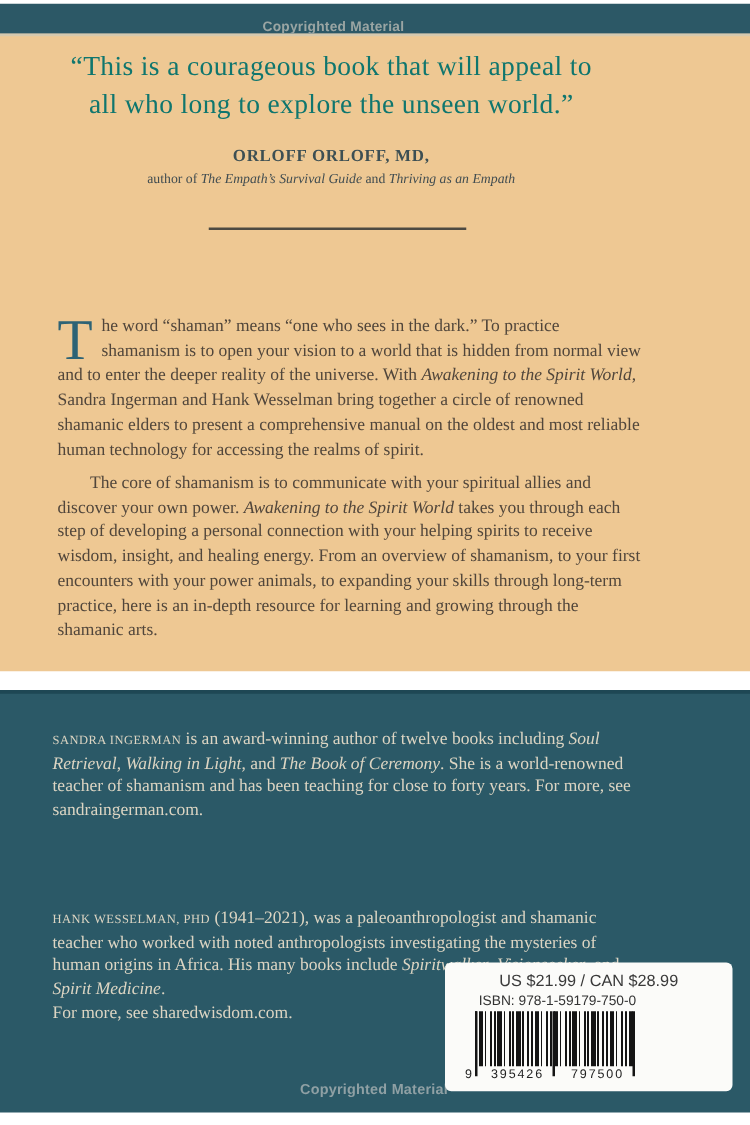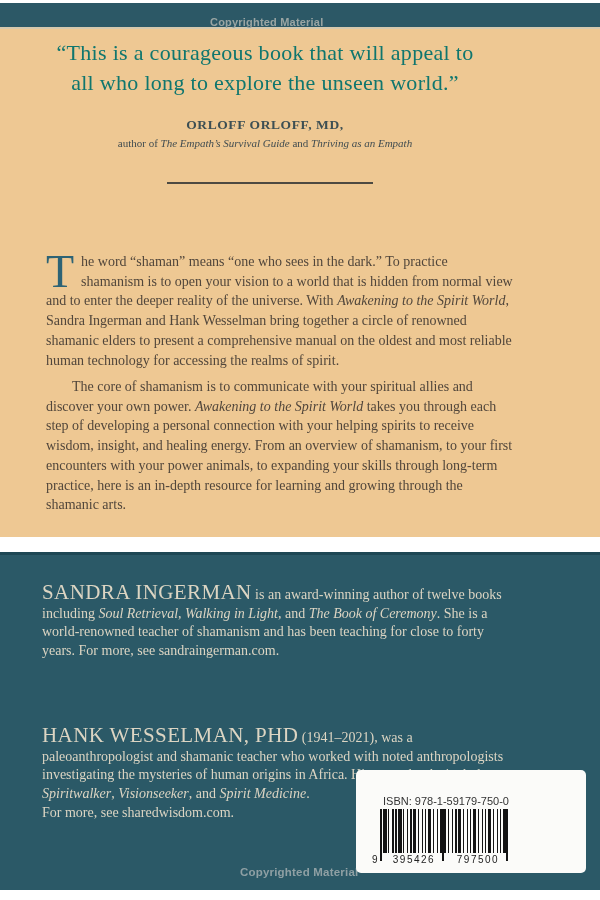--- a/index.html
+++ b/index.html
@@ -46,21 +46,21 @@
   .para2 { position:absolute; left:46px; top:377px; width:468px; text-indent:26px; }
   .dropcap {
     float:left; font-size:46px; line-height:36px; color:#2d6375;
     margin:2px 7px 0 0;
   }
   .it { font-style:italic; }
   .bio {
     position:absolute; left:42px; width:465px;
     color:#dcd5c3; font-size:14px; line-height:18.7px;
   }
-  .bio .name-caps { font-size:21px; letter-spacing:0.4px; }
+  .bio .name-caps { font-size:10px; letter-spacing:0.4px; }
   #bio-sandra { top:583px; }
   #bio-hank { top:690px;margin-top:36px; }
 
   .barcode-panel {
     position:absolute; left:356px; top:770px; width:230px; height:103px;
     background:#fbfbf9; border-radius:5px;
     font-family:"Liberation Sans", sans-serif;
   }
   .price { position:absolute; left:0; top:7px; width:100%; text-align:center; font-size:13px; color:#3a3a3a; }
   .isbn  { position:absolute; left:27px; top:25px; font-size:11px; color:#333333; }
@@ -119,20 +119,21 @@
 
   <div class="teal-section"></div>
 
   <div class="bio" id="bio-sandra"><span class="name-caps">SANDRA INGERMAN</span><span> is an award-winning author of twelve books including </span><span class="it">Soul Retrieval</span><span>, </span><span class="it">Walking in Light</span><span>, and </span><span class="it">The Book of Ceremony</span><span>. She is a world-renowned teacher of shamanism and has been teaching for close to forty years. For more, see sandraingerman.com.</span></div>
 
   <div class="bio" id="bio-hank"><span class="name-caps">HANK WESSELMAN, PHD</span><span> (1941–2021), was a paleoanthropologist and shamanic teacher who worked with noted anthropologists investigating the mysteries of human origins in Africa. His many books include </span><span class="it">Spiritwalker</span><span>, </span><span class="it">Visionseeker</span><span>, and </span><span class="it">Spirit Medicine</span><span>.</span><br><span>For more, see sharedwisdom.com.</span></div>
 
   <div class="wm" id="wm-bottom">Copyrighted Material</div>
 
   <div class="barcode-panel">
+    <div class="price">US $21.99 / CAN $28.99</div>
     <div class="isbn">ISBN: 978-1-59179-750-0</div>
     <div class="ean">
       <div class="ean-bars"></div>
       <div class="guard g1"></div>
       <div class="guard g2"></div>
       <div class="guard g3"></div>
       <div class="ean-digits">
         <span class="d0">9</span>
         <span class="d1">395426</span>
         <span class="d2">797500</span>

